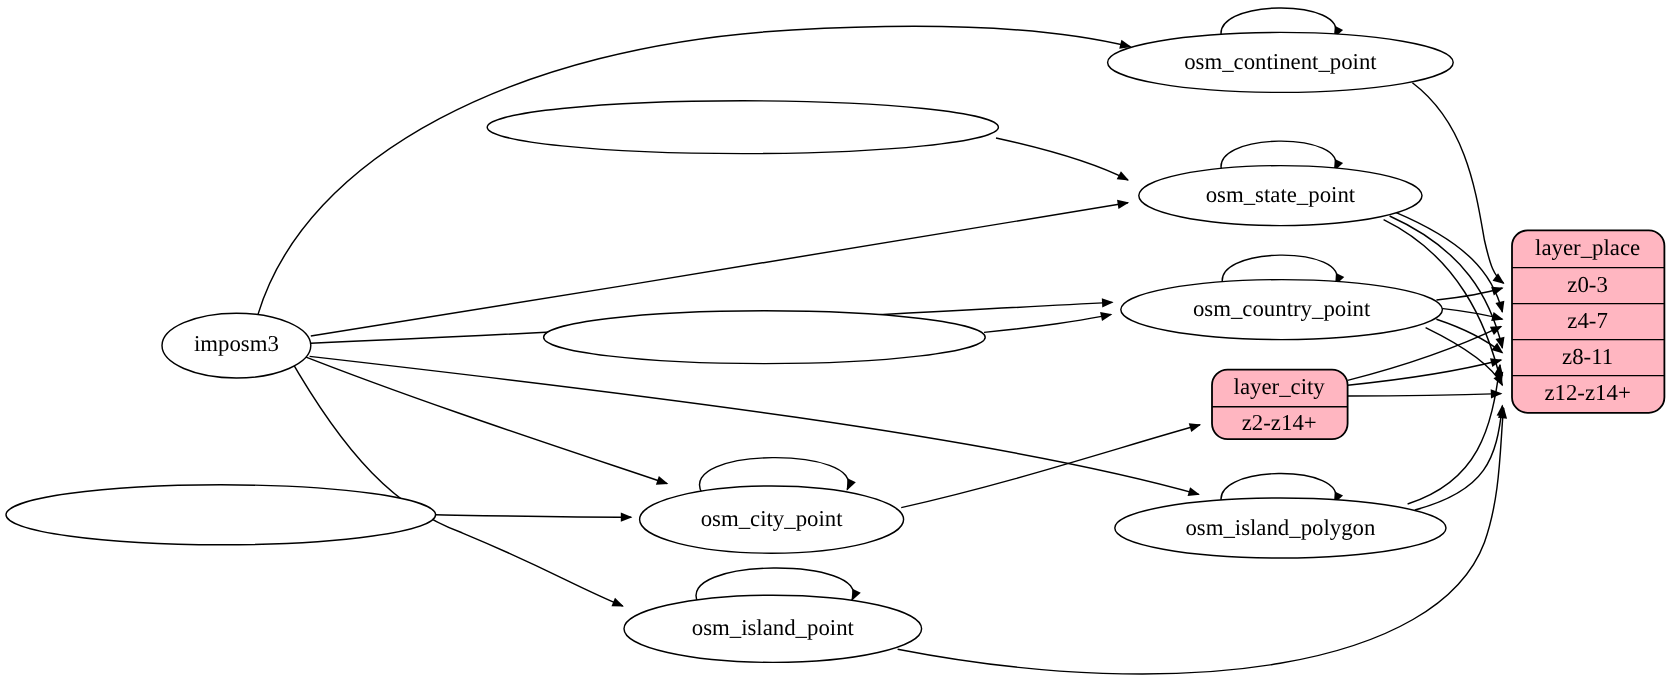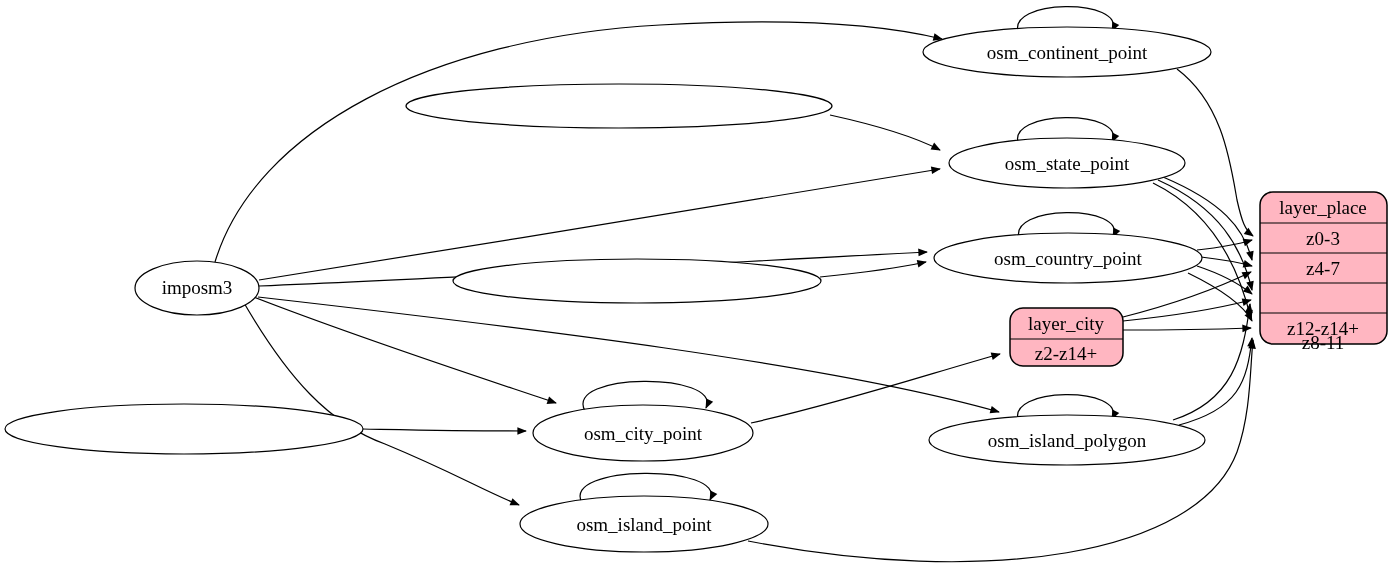--- a/index.html
+++ b/index.html
@@ -107,16 +107,16 @@
   <div class="node-label" style="left:643px;top:433px;">osm_city_point</div>
   <div class="node-label" style="left:1067px;top:440px;">osm_island_polygon</div>
   <div class="node-label" style="left:644px;top:524px;">osm_island_point</div>
 
   <div class="node-label" style="left:1066px;top:323px;">layer_city</div>
   <div class="node-label" style="left:1066px;top:353px;">z2-z14+</div>
 
   <div class="node-label" style="left:1323px;top:207px;">layer_place</div>
   <div class="node-label" style="left:1323px;top:238px;">z0-3</div>
   <div class="node-label" style="left:1323px;top:268px;">z4-7</div>
-  <div class="node-label" style="left:1323px;top:298px;margin-top:44px;">z8-11</div>
+  <div class="node-label" style="left:1323px;top:298px;">z8-11</div>
   <div class="node-label" style="left:1323px;top:328px;">z12-z14+</div>
 
 </div>
 
 </body></html>

